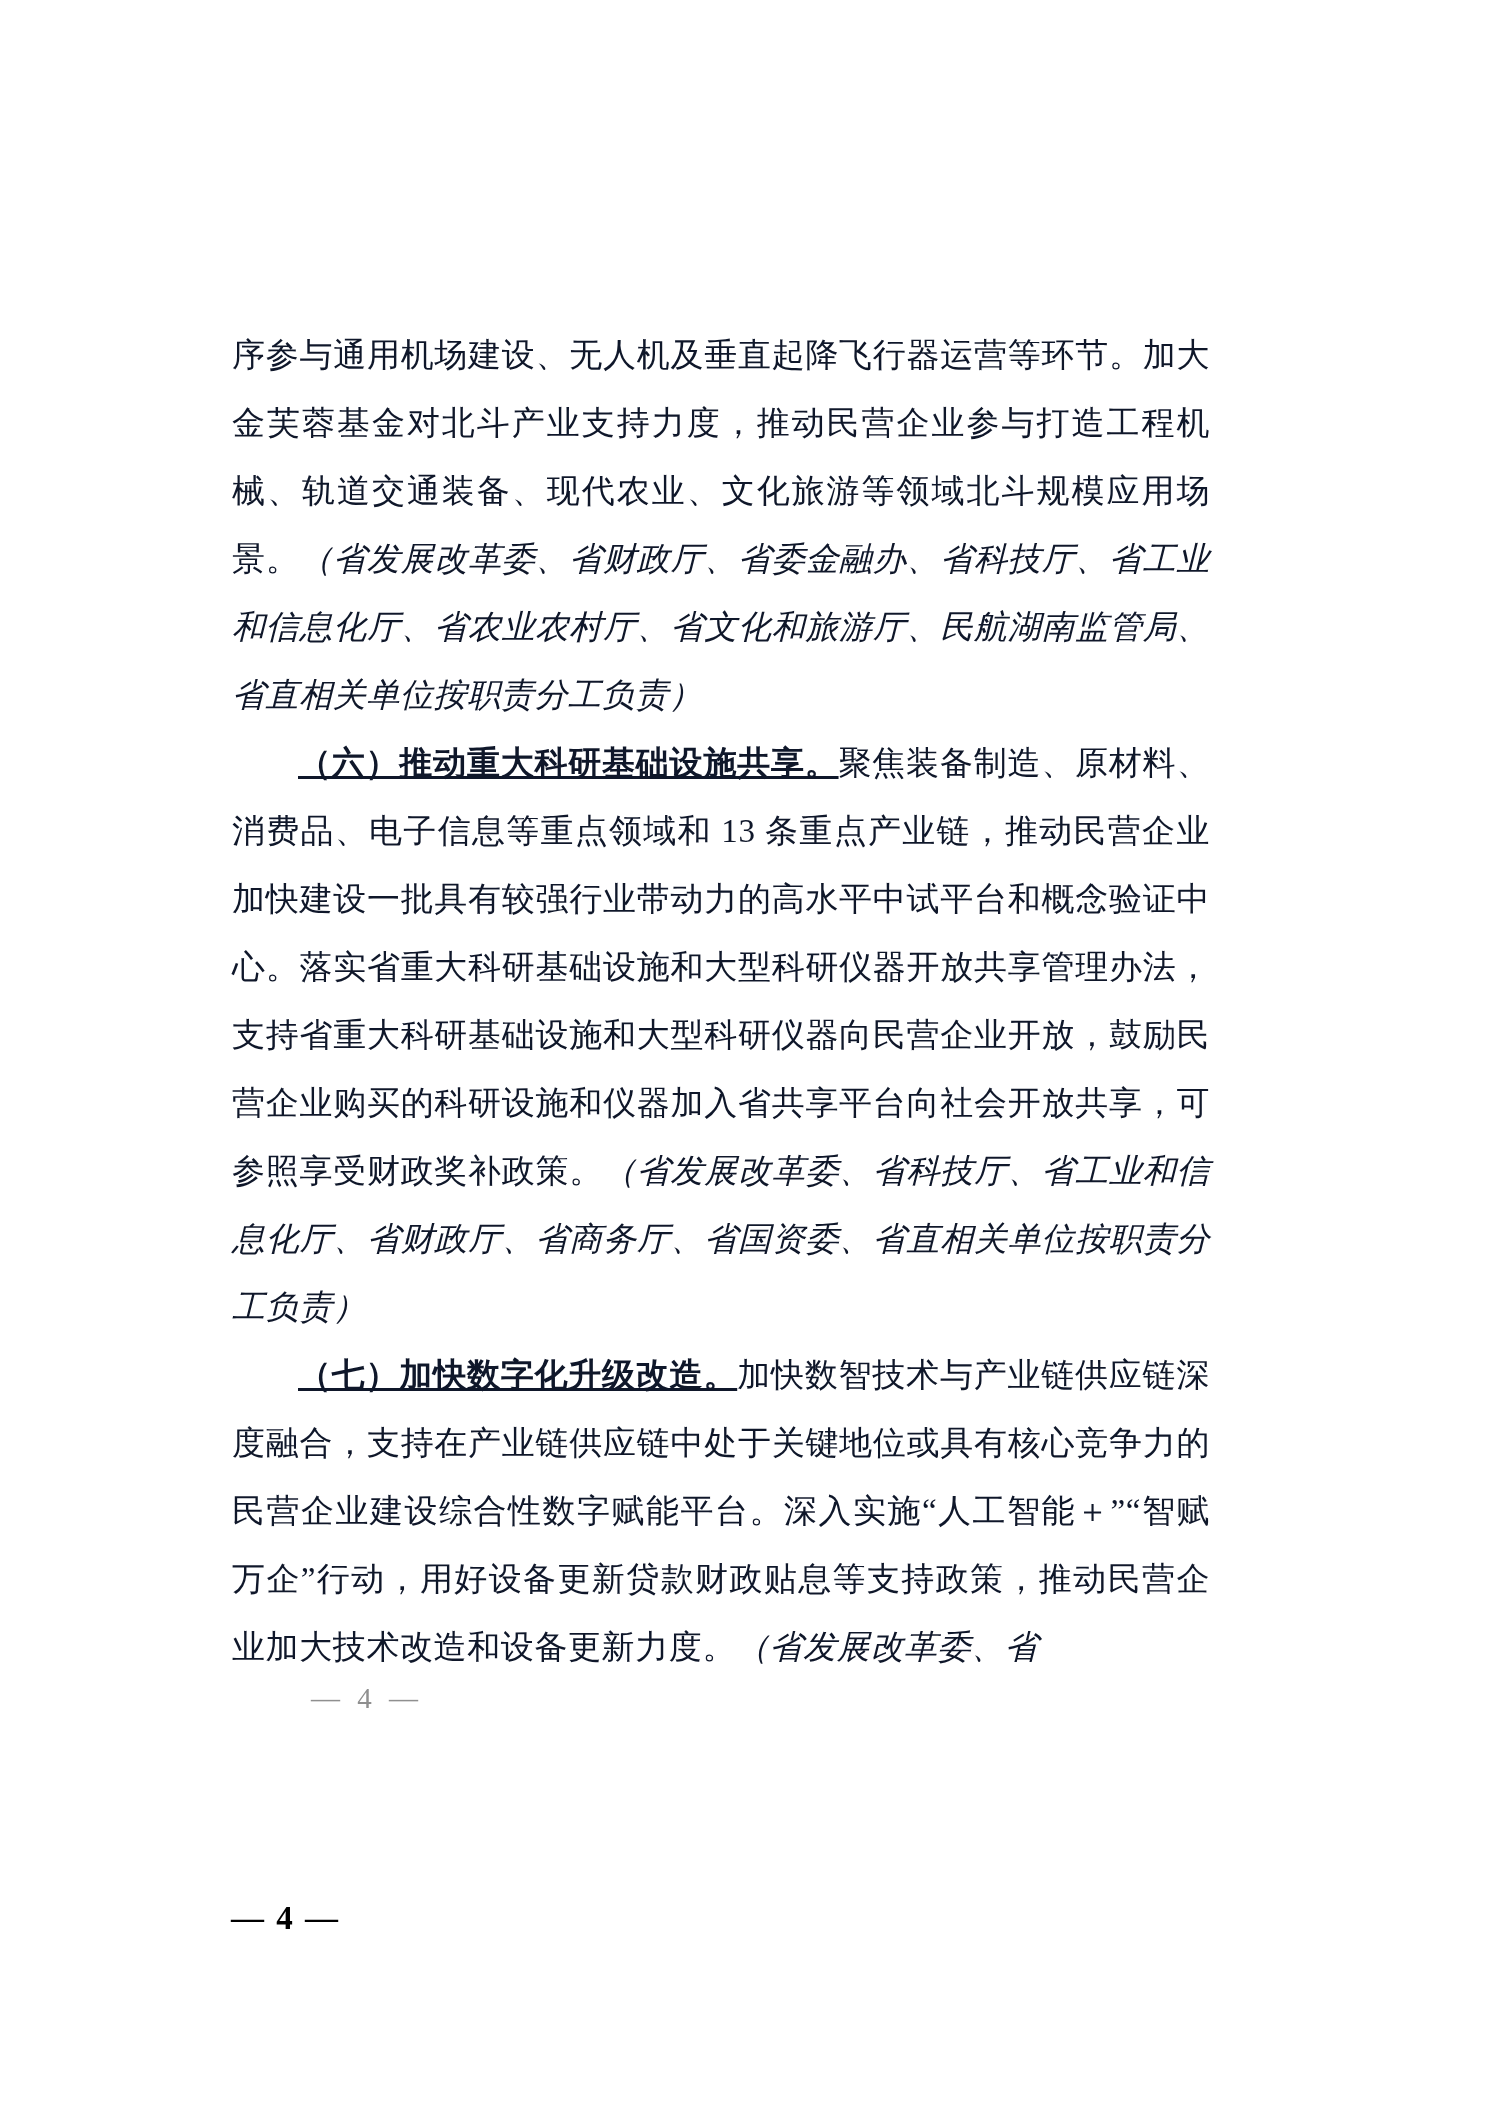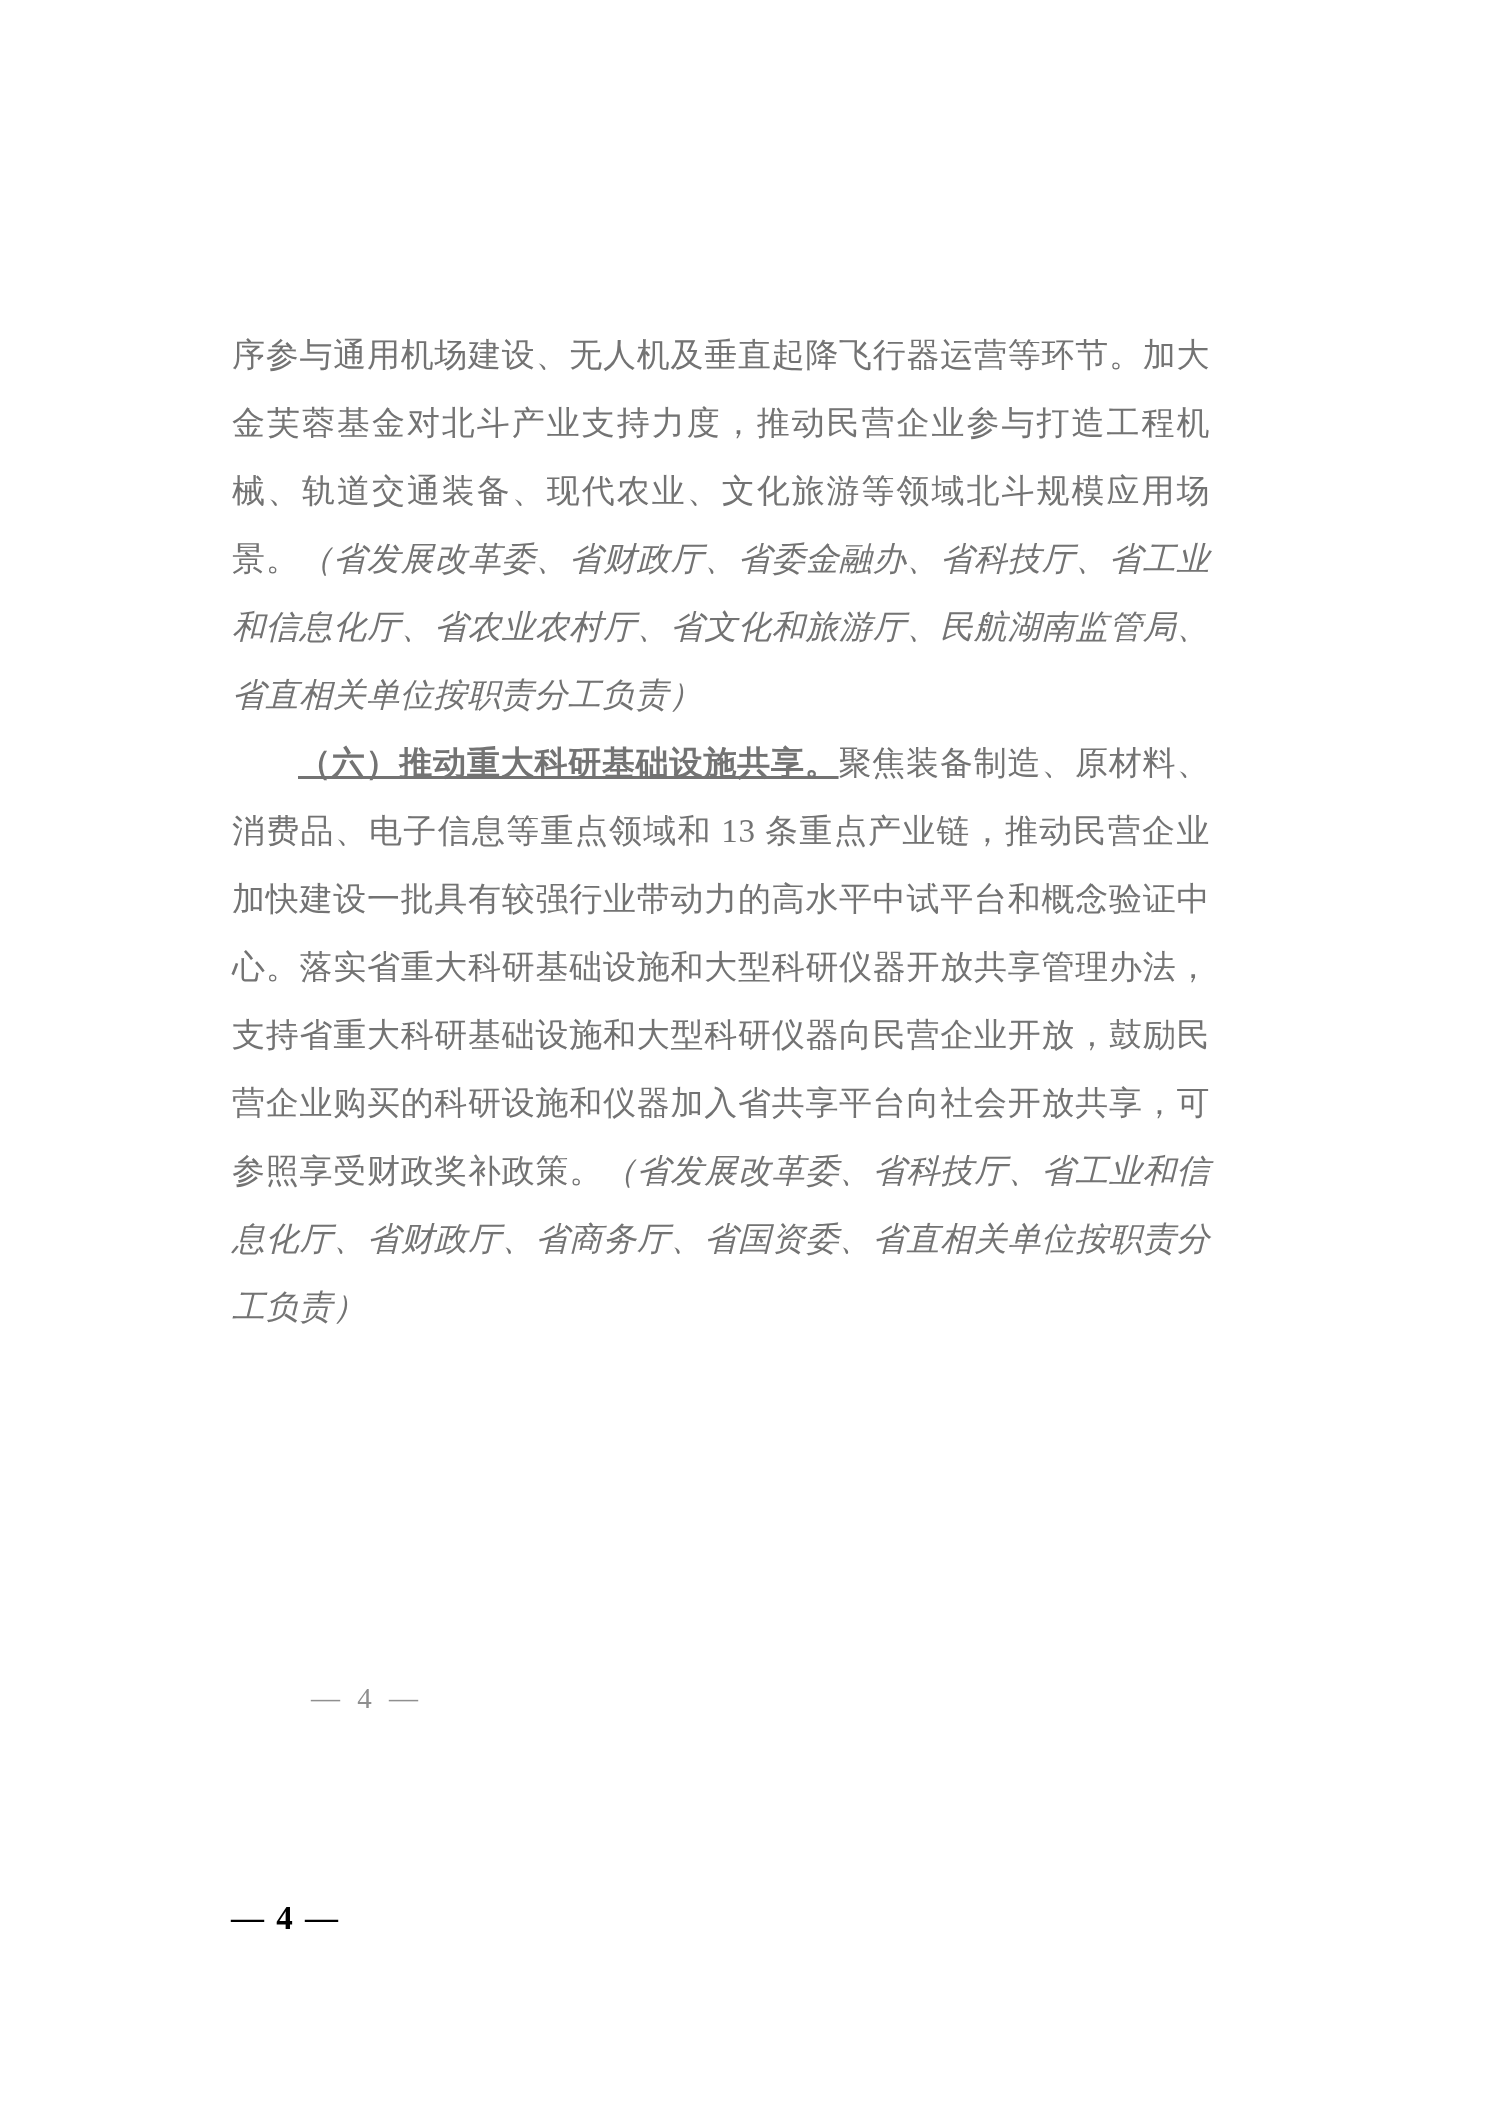--- a/index.html
+++ b/index.html
@@ -13,21 +13,21 @@
     height: 2102px;
     background: #ffffff;
     overflow: hidden;
     font-family: "Liberation Serif", "DejaVu Serif", serif;
   }
   .doc-body {
     position: absolute;
     left: 232px;
     top: 321px;
     width: 978px;
-    color: #737373;
+    color: #0f172a;
     font-size: 33px;
     letter-spacing: 0.6px;
     line-height: 68px;
     text-align: justify;
     text-justify: inter-character;
   }
   .doc-body p {
     margin: 0;
     padding: 0;
   }
@@ -70,20 +70,21 @@
 <body>
 
 <div class="page">
 
   <div class="doc-body">
 
     <p class="para"><span class="seg-regular">序参与通用机场建设、无人机及垂直起降飞行器运营等环节。加大金芙蓉基金对北斗产业支持力度，推动民营企业参与打造工程机械、轨道交通装备、现代农业、文化旅游等领域北斗规模应用场景。</span><span class="seg-kai">（省发展改革委、省财政厅、省委金融办、省科技厅、省工业和信息化厅、省农业农村厅、省文化和旅游厅、民航湖南监管局、省直相关单位按职责分工负责）</span></p>
 
     <p class="para para-indent"><span class="seg-bold">（六）推动重大科研基础设施共享。</span><span class="seg-regular">聚焦装备制造、原材料、消费品、电子信息等重点领域和 13 条重点产业链，推动民营企业加快建设一批具有较强行业带动力的高水平中试平台和概念验证中心。落实省重大科研基础设施和大型科研仪器开放共享管理办法，支持省重大科研基础设施和大型科研仪器向民营企业开放，鼓励民营企业购买的科研设施和仪器加入省共享平台向社会开放共享，可参照享受财政奖补政策。</span><span class="seg-kai">（省发展改革委、省科技厅、省工业和信息化厅、省财政厅、省商务厅、省国资委、省直相关单位按职责分工负责）</span></p>
 
+    <p class="para para-indent"><span class="seg-bold">（七）加快数字化升级改造。</span><span class="seg-regular">加快数智技术与产业链供应链深度融合，支持在产业链供应链中处于关键地位或具有核心竞争力的民营企业建设综合性数字赋能平台。深入实施“人工智能＋”“智赋万企”行动，用好设备更新贷款财政贴息等支持政策，推动民营企业加大技术改造和设备更新力度。</span><span class="seg-kai">（省发展改革委、省</span></p>
 
   </div>
 
   <div class="pagenum-faint">— 4 —</div>
 
   <div class="pagenum-dark">— 4 —</div>
 
 </div>
 
 </body></html>

